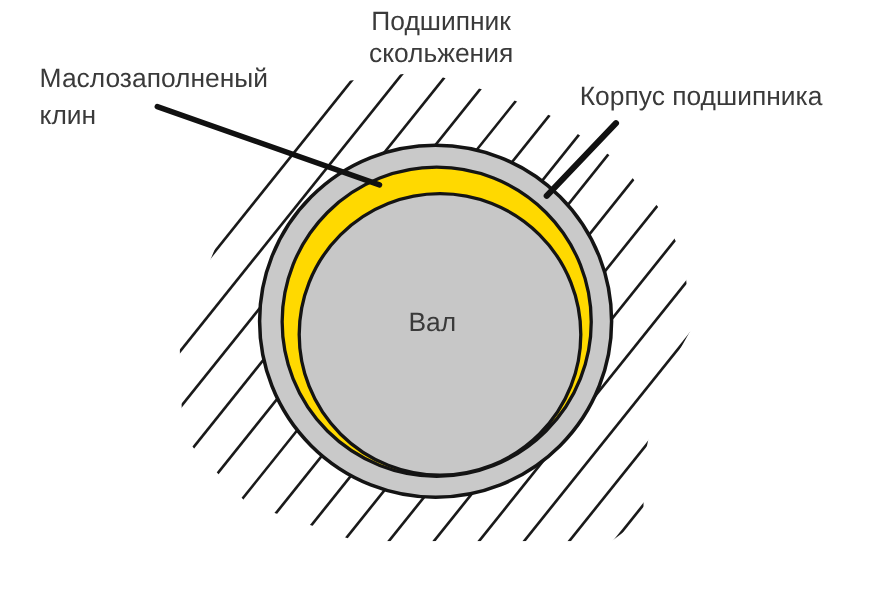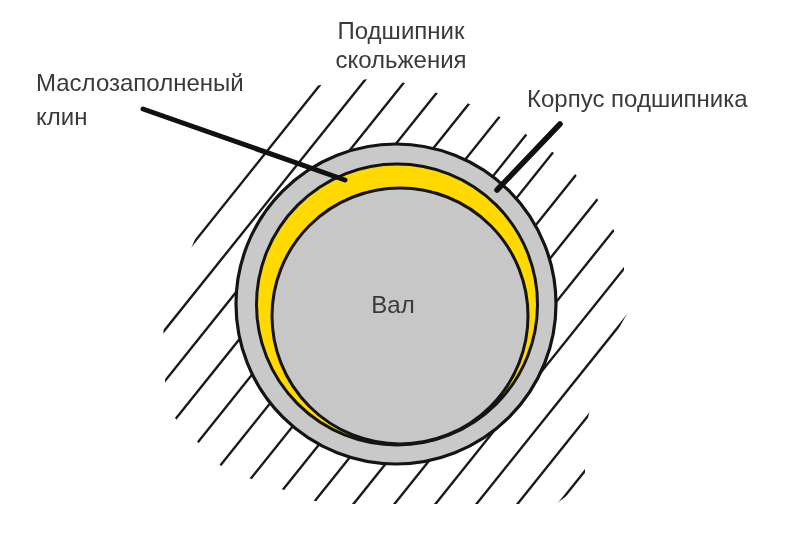--- a/index.html
+++ b/index.html
@@ -2,21 +2,20 @@
 <html><head>
 <meta charset="utf-8">
 <style>
   html,body{margin:0;padding:0;background:#ffffff;}
   .stage{
     position:relative;
     width:812px;height:492px;
     background:#ffffff;
     overflow:hidden;
     font-family:"Liberation Sans","DejaVu Sans",sans-serif;
-    margin-top:12px;
   }
   svg{position:absolute;left:0;top:0;}
   .lbl{font-family:"Liberation Sans","DejaVu Sans",sans-serif;font-size:24px;}
   .lbl-center{text-anchor:middle;}
 </style>
 </head>
 <body>
 
 <div class="stage">
   <svg width="812" height="539" viewBox="0 0 812 539">

